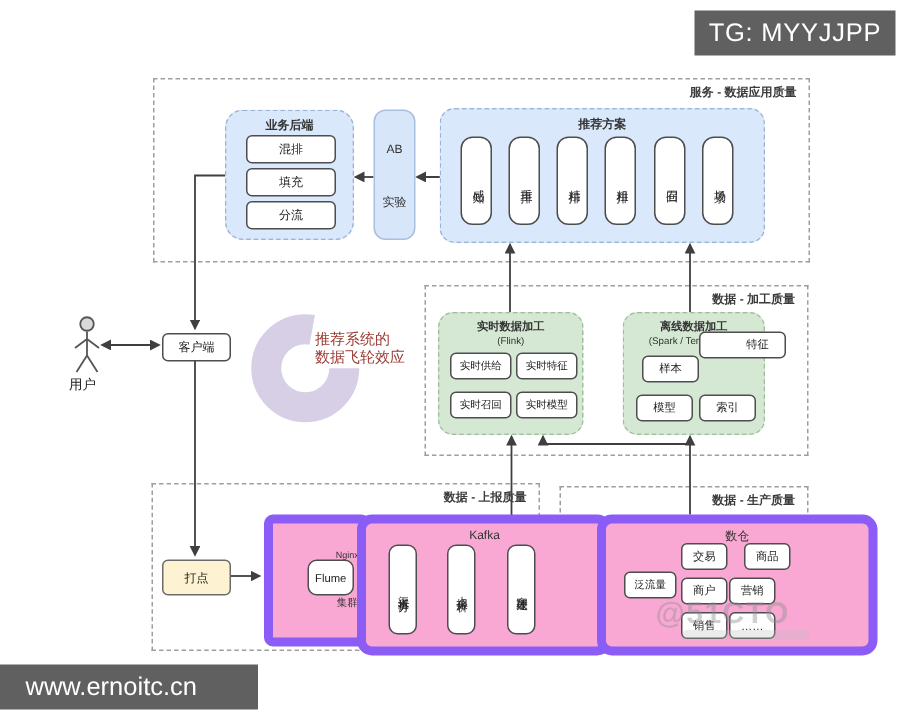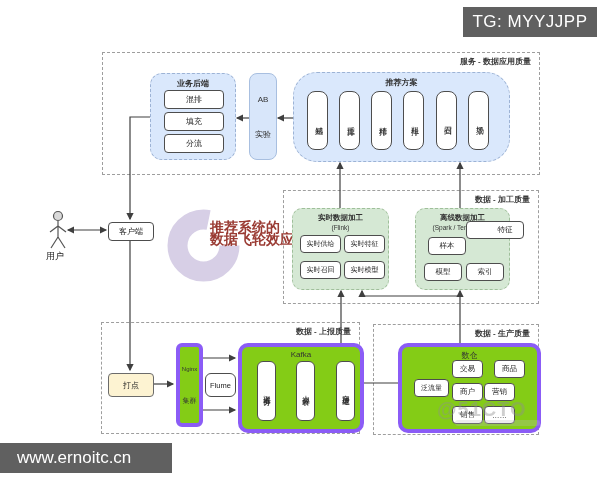--- a/index.html
+++ b/index.html
@@ -5,39 +5,39 @@
   html,body{margin:0;padding:0;background:#fff;}
   #canvas{position:relative;width:600px;height:480px;background:#fff;overflow:hidden;
           font-family:"Liberation Sans","DejaVu Sans",sans-serif;color:#333;}
   
   .region{position:absolute;border:1px dashed #9e9e9e;}
   .region-label{position:absolute;top:3px;right:8px;font-size:8px;font-weight:bold;color:#3b3b3b;white-space:nowrap;}
   
   .bluebox{position:absolute;background:#dae8fc;border:1px dashed #9db3d5;border-radius:12px;}
   .bluesolid{position:absolute;background:#d8e6fa;border:1px solid #a8bfe0;border-radius:8px;}
   .greenbox{position:absolute;background:#d5e8d4;border:1px dashed #9fbf9a;border-radius:10px;}
-  .yellowbox{position:absolute;background:#84cc16;border:4px solid #8b5cf6;border-radius:10px;}
+  .yellowbox{position:absolute;background:#f9a8d4;border:6px solid #8b5cf6;border-radius:10px;padding-left:40px;}
   .whitebox{position:absolute;background:#fff;border:1px solid #4d4d4d;border-radius:4px;
             display:flex;align-items:center;justify-content:center;font-size:8px;color:#222;white-space:nowrap;}
   .boxtitle{position:absolute;top:4px;left:0;right:0;text-align:center;font-size:8px;font-weight:bold;color:#333;white-space:nowrap;}
   .boxsub{position:absolute;top:15px;left:0;right:0;text-align:center;font-size:6.5px;color:#333;white-space:nowrap;}
   .vtext{writing-mode:vertical-rl;text-orientation:upright;letter-spacing:1px;}
   .stagebox{border-radius:8px;font-size:8px;}
   .kcol{border-radius:6px;font-size:7.5px;}
   
   #wires{position:absolute;left:0;top:0;width:600px;height:480px;pointer-events:none;}
   
   .badge{position:absolute;background:#606060;color:#fff;display:flex;align-items:center;}
   #tg-badge{left:463px;top:7px;width:134px;height:30px;font-size:17px;justify-content:center;letter-spacing:.5px;}
   #url-badge{left:0;top:443px;width:155px;height:30px;font-size:17px;padding-left:17px;}
   #cto-watermark{position:absolute;left:437px;top:398px;font-size:20px;font-weight:bold;
                  color:#8f8f8f;opacity:.42;letter-spacing:1px;white-space:nowrap;}
   #cto-sub{position:absolute;left:455px;top:420px;width:85px;height:6px;background:#bdbdbd;opacity:.3;border-radius:3px;}
   
-  #flywheel-caption{position:absolute;left:210px;top:221px;font-size:14px;font-weight:bold;
+  #flywheel-caption{position:absolute;left:210px;top:221px;font-size:10px;font-weight:normal;
                     color:#9a3b33;line-height:12px;white-space:nowrap;}
   .user-label{position:absolute;left:46px;top:250px;font-size:9px;color:#222;}
   .item{display:flex;align-items:center;justify-content:center;gap:24px;}
 </style>
 </head>
 <body>
 
 <div id="canvas">
 
   <div class="region" style="left:102px;top:52px;width:436px;height:121px;">
@@ -111,21 +111,21 @@
     <div class="whitebox" style="left:13px;top:16px;width:58px;height:17px;">混排</div>
     <div class="whitebox" style="left:13px;top:38px;width:58px;height:17px;">填充</div>
     <div class="whitebox" style="left:13px;top:60px;width:58px;height:17px;">分流</div>
   </div>
 
   <div class="bluesolid item" style="left:249px;top:73px;width:26px;height:85px;flex-direction:column;font-size:8px;line-height:11px;">
     <span>AB</span>
     <span>实验</span>
   </div>
 
-  <div class="bluebox" style="left:293px;top:72px;width:215px;height:88px;border-radius:24px;">
+  <div class="bluebox" style="left:293px;top:72px;width:215px;height:88px;border-radius:10px;">
     <div class="boxtitle">推荐方案</div>
     <div class="whitebox stagebox" style="left:13px;top:18px;width:19px;height:57px;">
         <span class="vtext">感知</span>
       </div>
     <div class="whitebox stagebox" style="left:45px;top:18px;width:19px;height:57px;">
         <span class="vtext">重排</span>
       </div>
     <div class="whitebox stagebox" style="left:77px;top:18px;width:19px;height:57px;">
         <span class="vtext">精排</span>
       </div>

